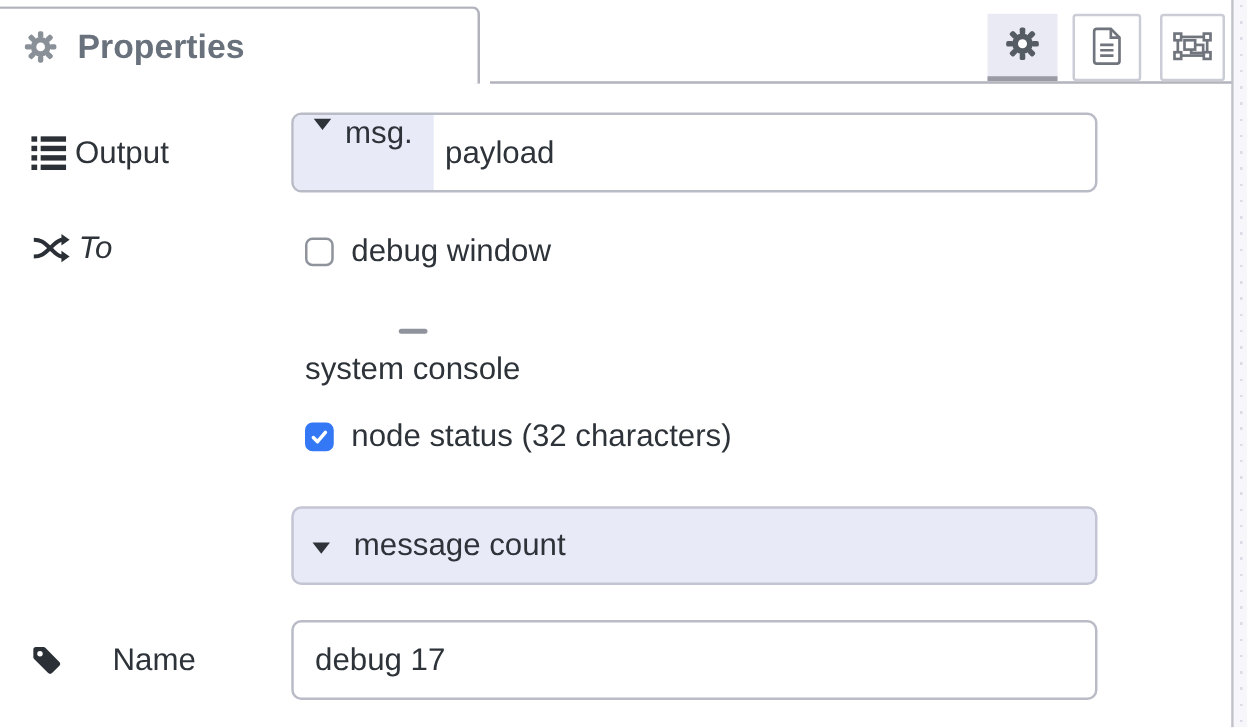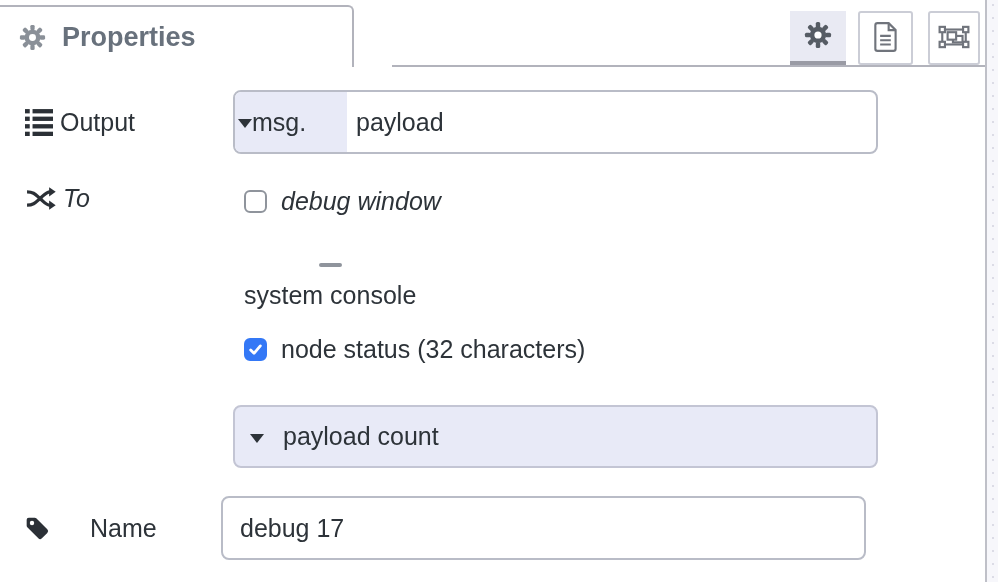--- a/index.html
+++ b/index.html
@@ -2,21 +2,21 @@
 <html style="--accent: #3478f6; --lavender: #e8eaf7; --input-border: #b9bcc7; --tab-border: #b2b3bc; --label-text: #2d3339; --tab-title: #68717c;"><head>
 <meta charset="utf-8">
 <style>
   html,body{margin:0;padding:0;background:#fff;}
   .panel{
     position:relative;width:998px;height:582px;background:#fff;overflow:hidden;
     font-family:"Liberation Sans", sans-serif;color:var(--label-text);
   }
   
   .tab{
-    position:absolute;left:0;top:5px;width:354px;height:62px;box-sizing:border-box;
+    position:absolute;left:0;top:5px;width:384px;height:62px;box-sizing:border-box;
     border-top:2px solid var(--tab-border);border-right:2px solid var(--tab-border);
     border-radius:0 6px 0 0;background:#fff;z-index:2;
     display:flex;align-items:center;gap:16px;padding-left:19px;
   }
   .tab-title{font-size:27px;font-weight:bold;color:var(--tab-title);}
   .tab-gear{color:#8a9098;display:flex;}
   .tabline{position:absolute;left:392px;width:594px;top:65px;height:2px;background:var(--tab-border);}
   .icon-btn{
     position:absolute;top:11px;height:54px;box-sizing:border-box;background:#fff;
     border:2px solid #cbcdd6;border-radius:3px;display:flex;align-items:center;justify-content:center;
@@ -40,49 +40,49 @@
   .row-label .licon{display:flex;color:#2b3036;}
   #label-output{top:90px;height:64px;}
   #label-to{top:185px;height:26px;font-style:italic;}
   #label-name{top:496px;height:64px;gap:40px;}
 
   .typed-input{
     position:absolute;left:233px;top:90px;width:645px;height:64px;box-sizing:border-box;
     border:2px solid var(--input-border);border-radius:8px;display:flex;overflow:hidden;background:#fff;
   }
   .ti-left{
-    width:112px;flex:0 0 112px;background:var(--lavender);display:flex;align-items:center;
-    padding-left:3px;box-sizing:border-box;cursor:pointer;font-size:25px;
+    width:112px;flex:0 0 112px;background:var(--lavender);display:flex;
+    gap:11px;padding-left:16px;box-sizing:border-box;cursor:pointer;font-size:25px;
   }
   .ti-value{flex:1;display:flex;align-items:center;}
   .ti-value input{
     width:100%;border:none;outline:none;font:inherit;font-size:25px;color:var(--label-text);
     padding:0 0 0 9px;background:transparent;
   }
   .caret{width:0;height:0;border-left:7px solid transparent;border-right:7px solid transparent;
     border-top:9px solid #2d3339;margin-top:3px;}
 
   .cb-row{position:absolute;left:244px;height:26px;display:flex;align-items:center;gap:14px;
     font-size:25px;cursor:pointer;}
-  #cb-row-0{top:188px;font-style:italic;} #cb-row-1{top:263px;flex-direction:column;} #cb-row-2{top:336px;text-align:right;}
+  #cb-row-0{top:188px;} #cb-row-1{top:263px;flex-direction:column;} #cb-row-2{top:336px;text-align:right;}
   .checkbox{
     width:23px;height:23px;box-sizing:border-box;border:2px solid #8f949c;border-radius:6px;
     background:#fff;display:flex;align-items:center;justify-content:center;
   }
   .checkbox svg{display:none;}
   .checkbox.checked{background:var(--accent);border-color:var(--accent);}
   .checkbox.checked svg{display:block;}
 
   .dropdown{
     position:absolute;left:233px;top:405px;width:645px;height:63px;box-sizing:border-box;
     background:var(--lavender);border:2px solid #c3c5d4;border-radius:8px;
     display:flex;align-items:center;gap:19px;padding-left:15px;font-size:25px;cursor:pointer;
   }
   .text-field{
-    position:absolute;left:221px;top:496px;width:645px;height:64px;box-sizing:border-box;
+    position:absolute;left:233px;top:496px;width:645px;height:64px;box-sizing:border-box;
     border:2px solid var(--input-border);border-radius:8px;font-size:25px;color:var(--label-text);
     font-family:"Liberation Sans", sans-serif;padding:0 0 0 17px;outline:none;background:#fff;
   }
 </style>
 </head>
 <body>
 
 <div class="panel">
 
   <div class="tab">
@@ -204,21 +204,21 @@
     <span class="checkbox checked">
       <svg viewBox="0 0 14 14" width="15" height="15">
         <path d="M2.5 7.5 L5.6 10.6 L11.5 3.6" stroke="#fff" stroke-width="2.6" fill="none" stroke-linecap="round" stroke-linejoin="round"></path>
       </svg>
     </span>
     <span>node status (32 characters)</span>
   </label>
 
   <div class="dropdown">
     <span class="caret"></span>
-    <span>payload count</span>
+    <span>message count</span>
   </div>
 
   <div class="row-label" id="label-name">
     <span class="licon">
       <svg viewBox="0 0 24 24" width="25" height="25" fill="currentColor">
         <path d="M10.8 2.2 L21.4 12.8 a2.4 2.4 0 0 1 0 3.4 L16.2 21.4 a2.4 2.4 0 0 1 -3.4 0 L2.2 10.8 A2 2 0 0 1 1.6 9.4 L1.6 3.6 a2 2 0 0 1 2 -2 L9.4 1.6 a2 2 0 0 1 1.4 0.6 Z"></path>
         <circle cx="6.7" cy="6.7" r="2.1" fill="#fff"></circle>
       </svg>
     </span>
     <span>Name</span>

